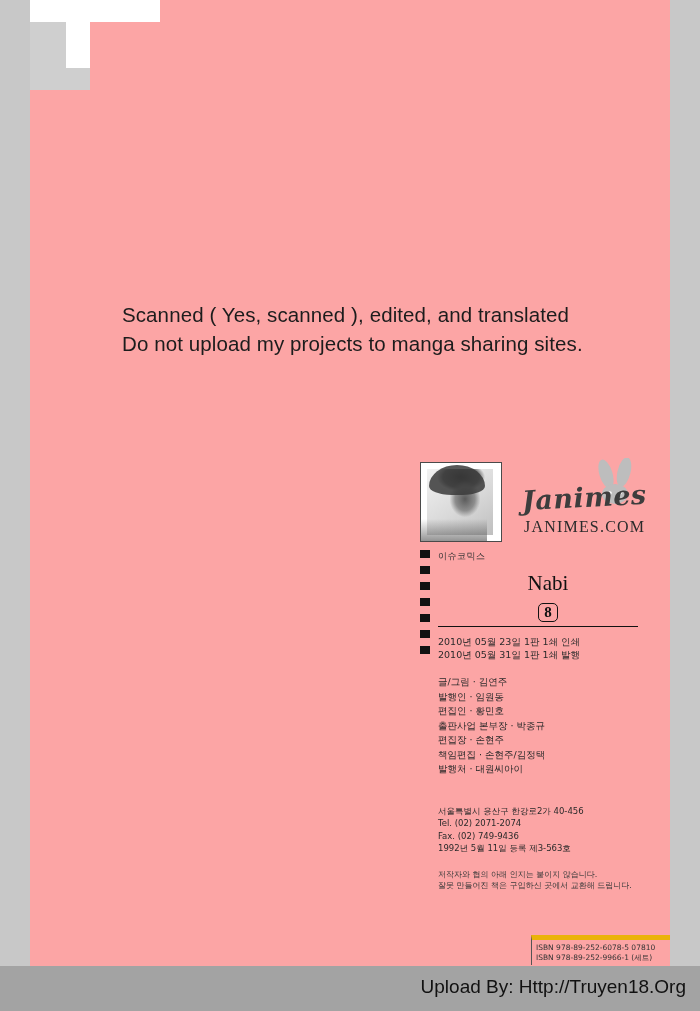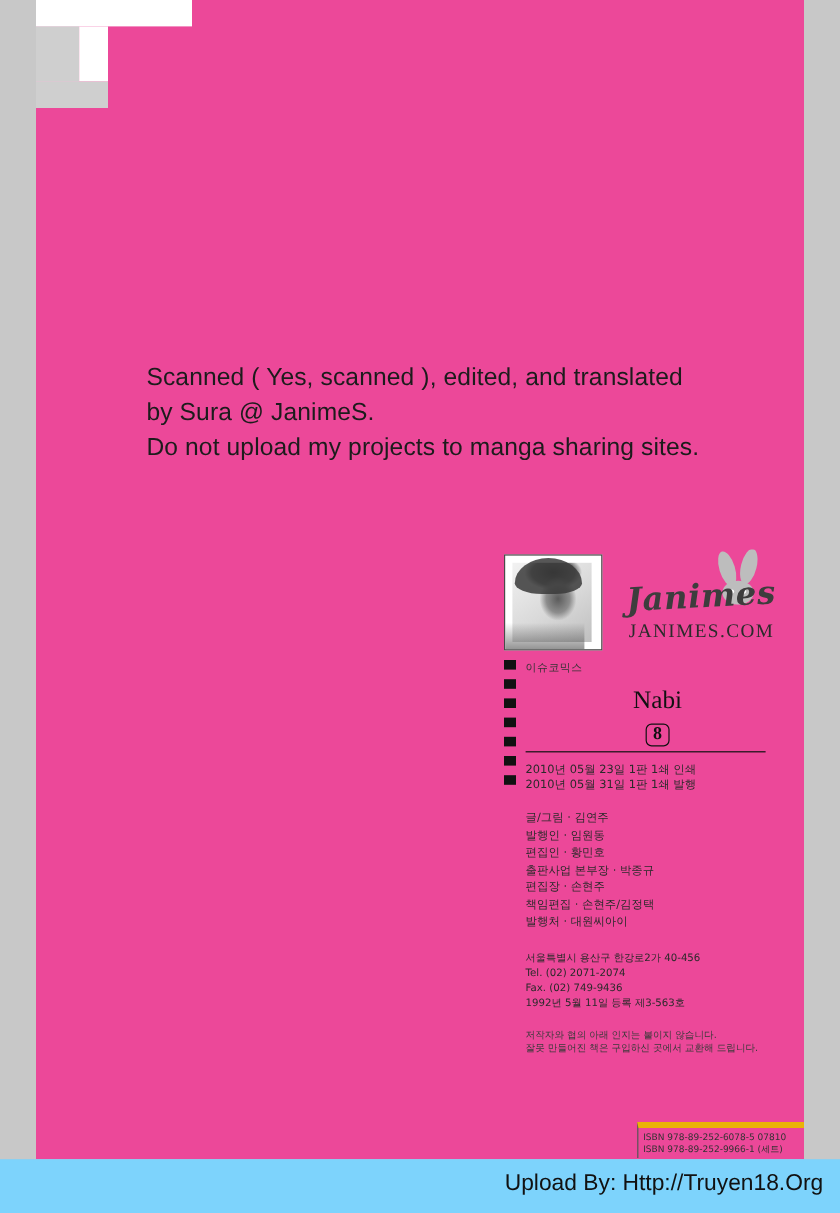--- a/index.html
+++ b/index.html
@@ -15,21 +15,21 @@
     position: relative;
   }
 
   
   .page {
     position: absolute;
     left: 30px;
     top: 0px;
     width: 640px;
     height: 966px;
-    background: #ec4899;
+    background: #fca5a5;
     overflow: hidden;
   }
 
   
   .notch-a {
     position: absolute;
     left: 30px;
     top: 0;
     width: 130px;
     height: 22px;
@@ -233,21 +233,21 @@
     font-size: 9.5px;
     line-height: 13px;
     color: #2a2a2a;
     margin-bottom: 14px;
   }
   .staff {
     font-family: "DejaVu Sans", sans-serif;
     font-size: 9.5px;
     line-height: 14.5px;
     color: #2a2a2a;
-    margin-bottom: 16px;
+    margin-bottom: 28px;
   }
   .contact {
     font-family: "DejaVu Sans", sans-serif;
     font-size: 8.5px;
     line-height: 12.5px;
     color: #2a2a2a;
     margin-bottom: 14px;
   }
   .notice {
     font-family: "DejaVu Sans", sans-serif;
@@ -271,39 +271,38 @@
     color: #333;
   }
 
   
   .upload {
     position: absolute;
     left: 0;
     top: 966px;
     width: 700px;
     height: 45px;
-    background: #7dd3fc;
+    background: #a3a3a3;
   }
   .upload span {
     position: absolute;
     right: 14px;
     top: 10px;
     font-size: 19px;
     color: #111;
     white-space: nowrap;
   }
 </style>
 </head>
 <body>
 
 <div class="page">
 
   <div class="credit">
     <div>Scanned ( Yes, scanned ), edited, and translated</div>
-    <div>by Sura @ JanimeS.</div>
     <div>Do not upload my projects to manga sharing sites.</div>
   </div>
 
   <div class="colophon">
 
     <div class="logo-row">
 
       <div class="thumb">
         <div class="face"></div>
         <div class="hair"></div>

